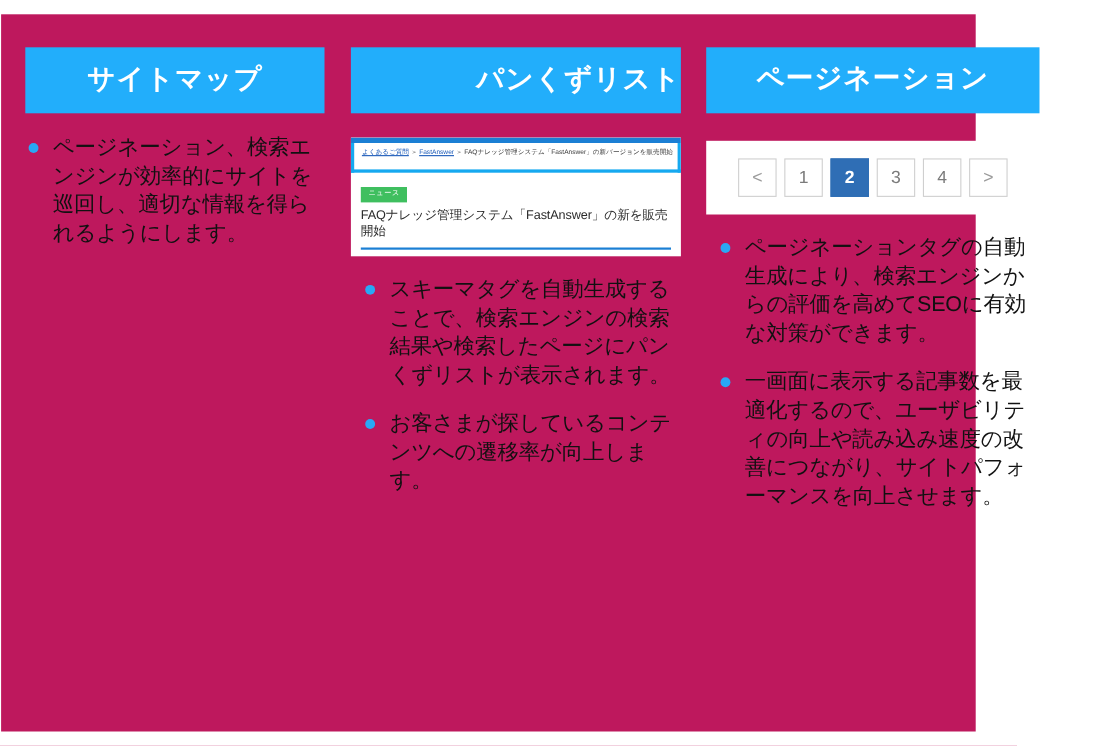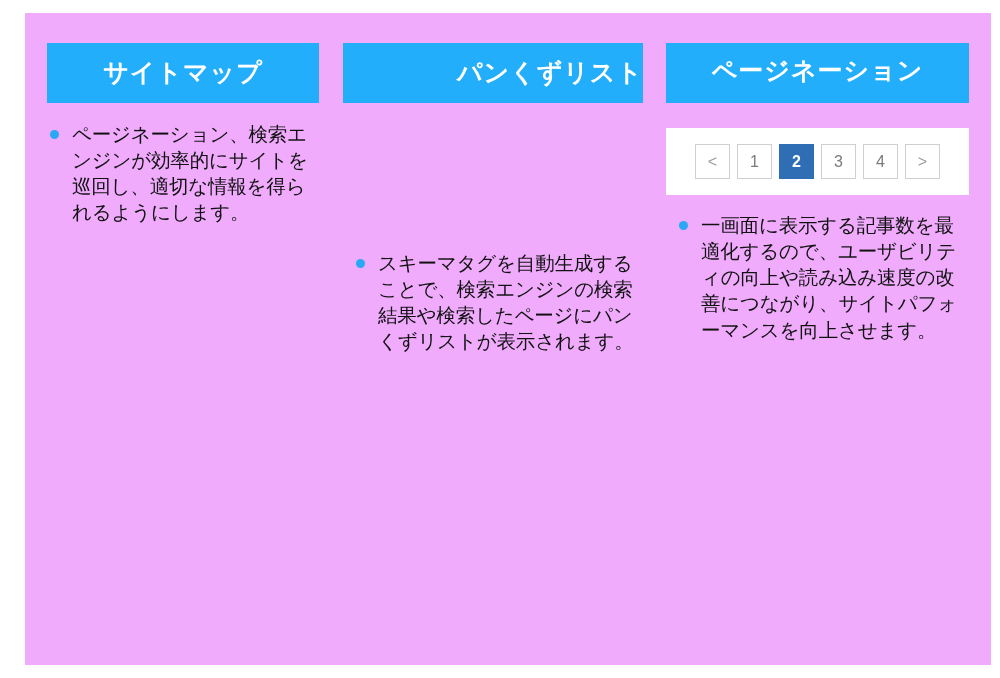--- a/index.html
+++ b/index.html
@@ -11,25 +11,25 @@
     width: 1000px;
     height: 678px;
     background: #ffffff;
     font-family: "Liberation Sans", "DejaVu Sans", sans-serif;
     overflow: hidden;
   }
 
   
   .slide {
     position: absolute;
-    left: 25px;
+    left: 1px;
     top: 13px;
-    width: 966px;
+    width: 886px;
     height: 652px;
-    background: #f0abfc;
+    background: #be185d;
     box-sizing: border-box;
   }
 
   
   .bar {
     background: #22aefb;
     color: #ffffff;
     text-align: center;
     font-size: 25px;
     font-weight: bold;
@@ -182,35 +182,54 @@
   <div class="bar bar-sitemap">サイトマップ</div>
 
   <ul class="bullets list-sitemap">
     <li>ページネーション、検索エンジンが効率的にサイトを巡回し、適切な情報を得られるようにします。</li>
   </ul>
 
 
 
   <div class="bar bar-breadcrumb">パンくずリスト</div>
 
+  <div class="shot">
+    <div class="shot-topline"></div>
+    <div class="shot-crumbbox">
+      <div class="crumb">
+        <a href="#">よくあるご質問</a>
+        <span>＞</span>
+        <a href="#">FastAnswer</a>
+        <span>＞</span>
+        <span>FAQナレッジ管理システム「FastAnswer」の新バージョンを販売開始</span>
+      </div>
+    </div>
+    <div class="shot-body">
+      <span class="badge-news">ニュース</span>
+      <div class="shot-title">FAQナレッジ管理システム「FastAnswer」の新を販売開始</div>
+      <div class="shot-rule"></div>
+    </div>
+  </div>
 
   <ul class="bullets list-bread">
     <li>スキーマタグを自動生成することで、検索エンジンの検索結果や検索したページにパンくずリストが表示されます。</li>
+    <li>お客さまが探しているコンテンツへの遷移率が向上します。</li>
   </ul>
 
   <div class="bar bar-pagination">ページネーション</div>
 
   <div class="pagecard">
     <div class="pagelist">
       <div class="pagebtn arrow">&lt;</div>
       <div class="pagebtn">1</div>
       <div class="pagebtn active">2</div>
       <div class="pagebtn">3</div>
       <div class="pagebtn">4</div>
       <div class="pagebtn arrow">&gt;</div>
     </div>
   </div>
 
   <ul class="bullets list-page">
+    <li>ページネーションタグの自動生成により、検索エンジンからの評価を高めてSEOに有効な対策ができます。</li>
     <li>一画面に表示する記事数を最適化するので、ユーザビリティの向上や読み込み速度の改善につながり、サイトパフォーマンスを向上させます。</li>
   </ul>
 
 </div>
 
 </body></html>

